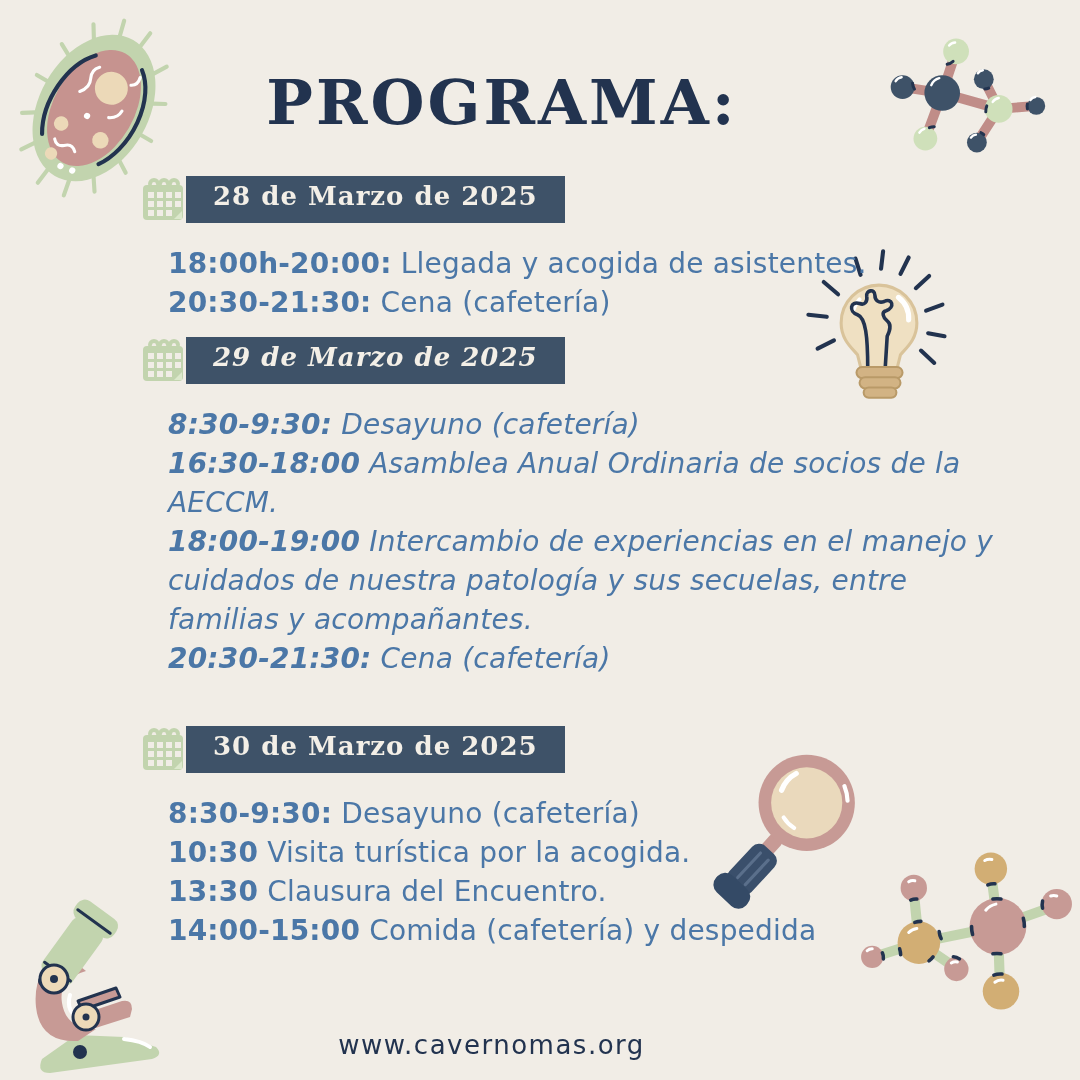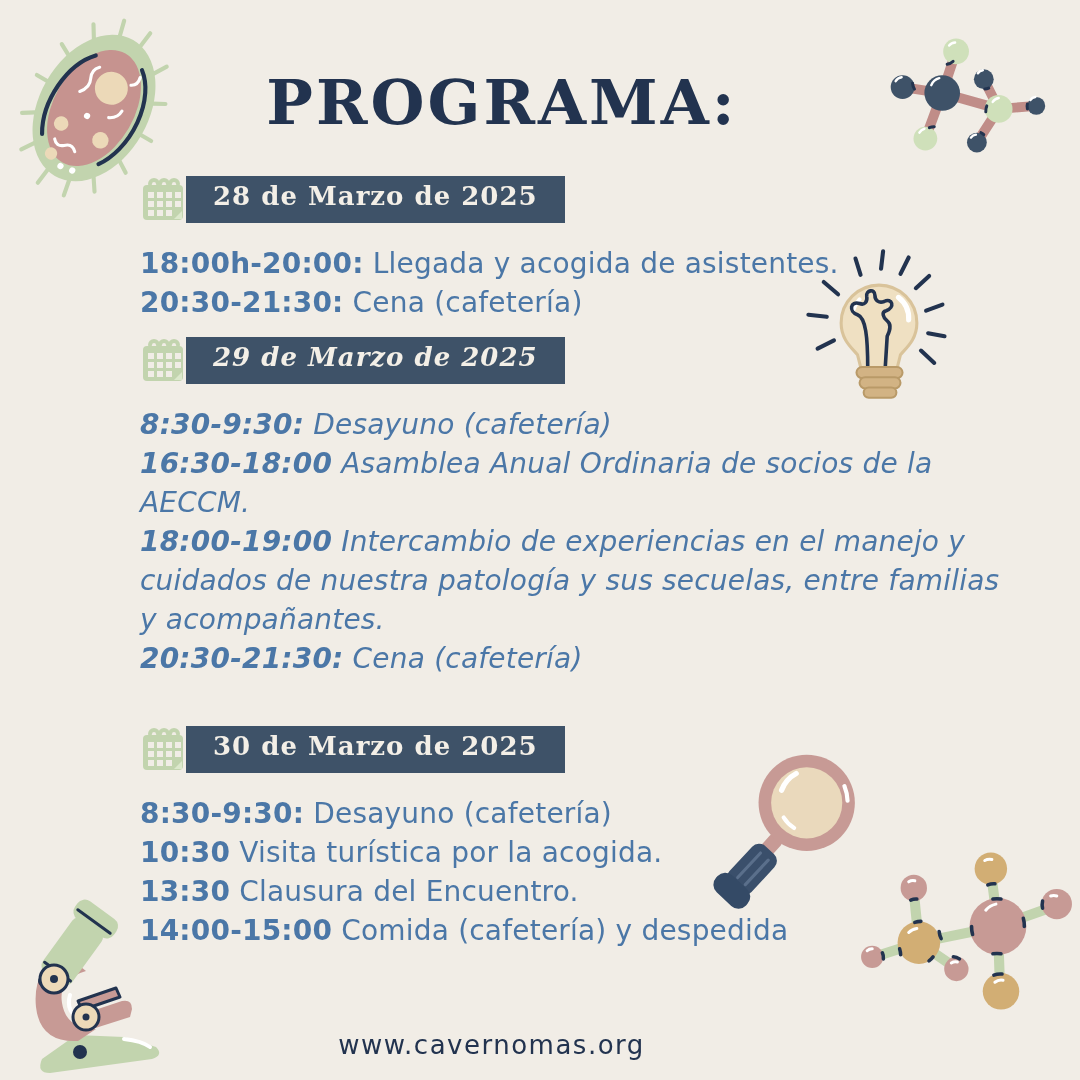--- a/index.html
+++ b/index.html
@@ -21,21 +21,21 @@
   #sec-2{top:726px;}
   .section-header{display:flex;}
   .cal-icon{width:46px;height:47px;flex:0 0 auto;display:block;}
   .cal-icon svg{width:46px;height:47px;display:block;}
   .date-bar{
     background:#3e5268;color:#f3efe7;
     font-family:"DejaVu Serif", serif;font-weight:bold;
     font-size:26px;letter-spacing:1px;
     padding:5px 27px 7px 27px;white-space:nowrap;
   }
-  .section-items{margin-top:21px;}
+  .section-items{margin-top:21px;margin-left:28px;}
   .item{
     margin:0;font-size:28px;line-height:39px;color:#4b77a7;
     letter-spacing:0.2px;
   }
   .seg-time{font-weight:bold;}
   .seg-highlight{font-weight:bold;color:#b41e44;}
   
   .poster-footer{
     position:absolute;top:1030px;left:0;width:983px;text-align:center;
     font-size:26px;letter-spacing:1.5px;color:#22334f;

